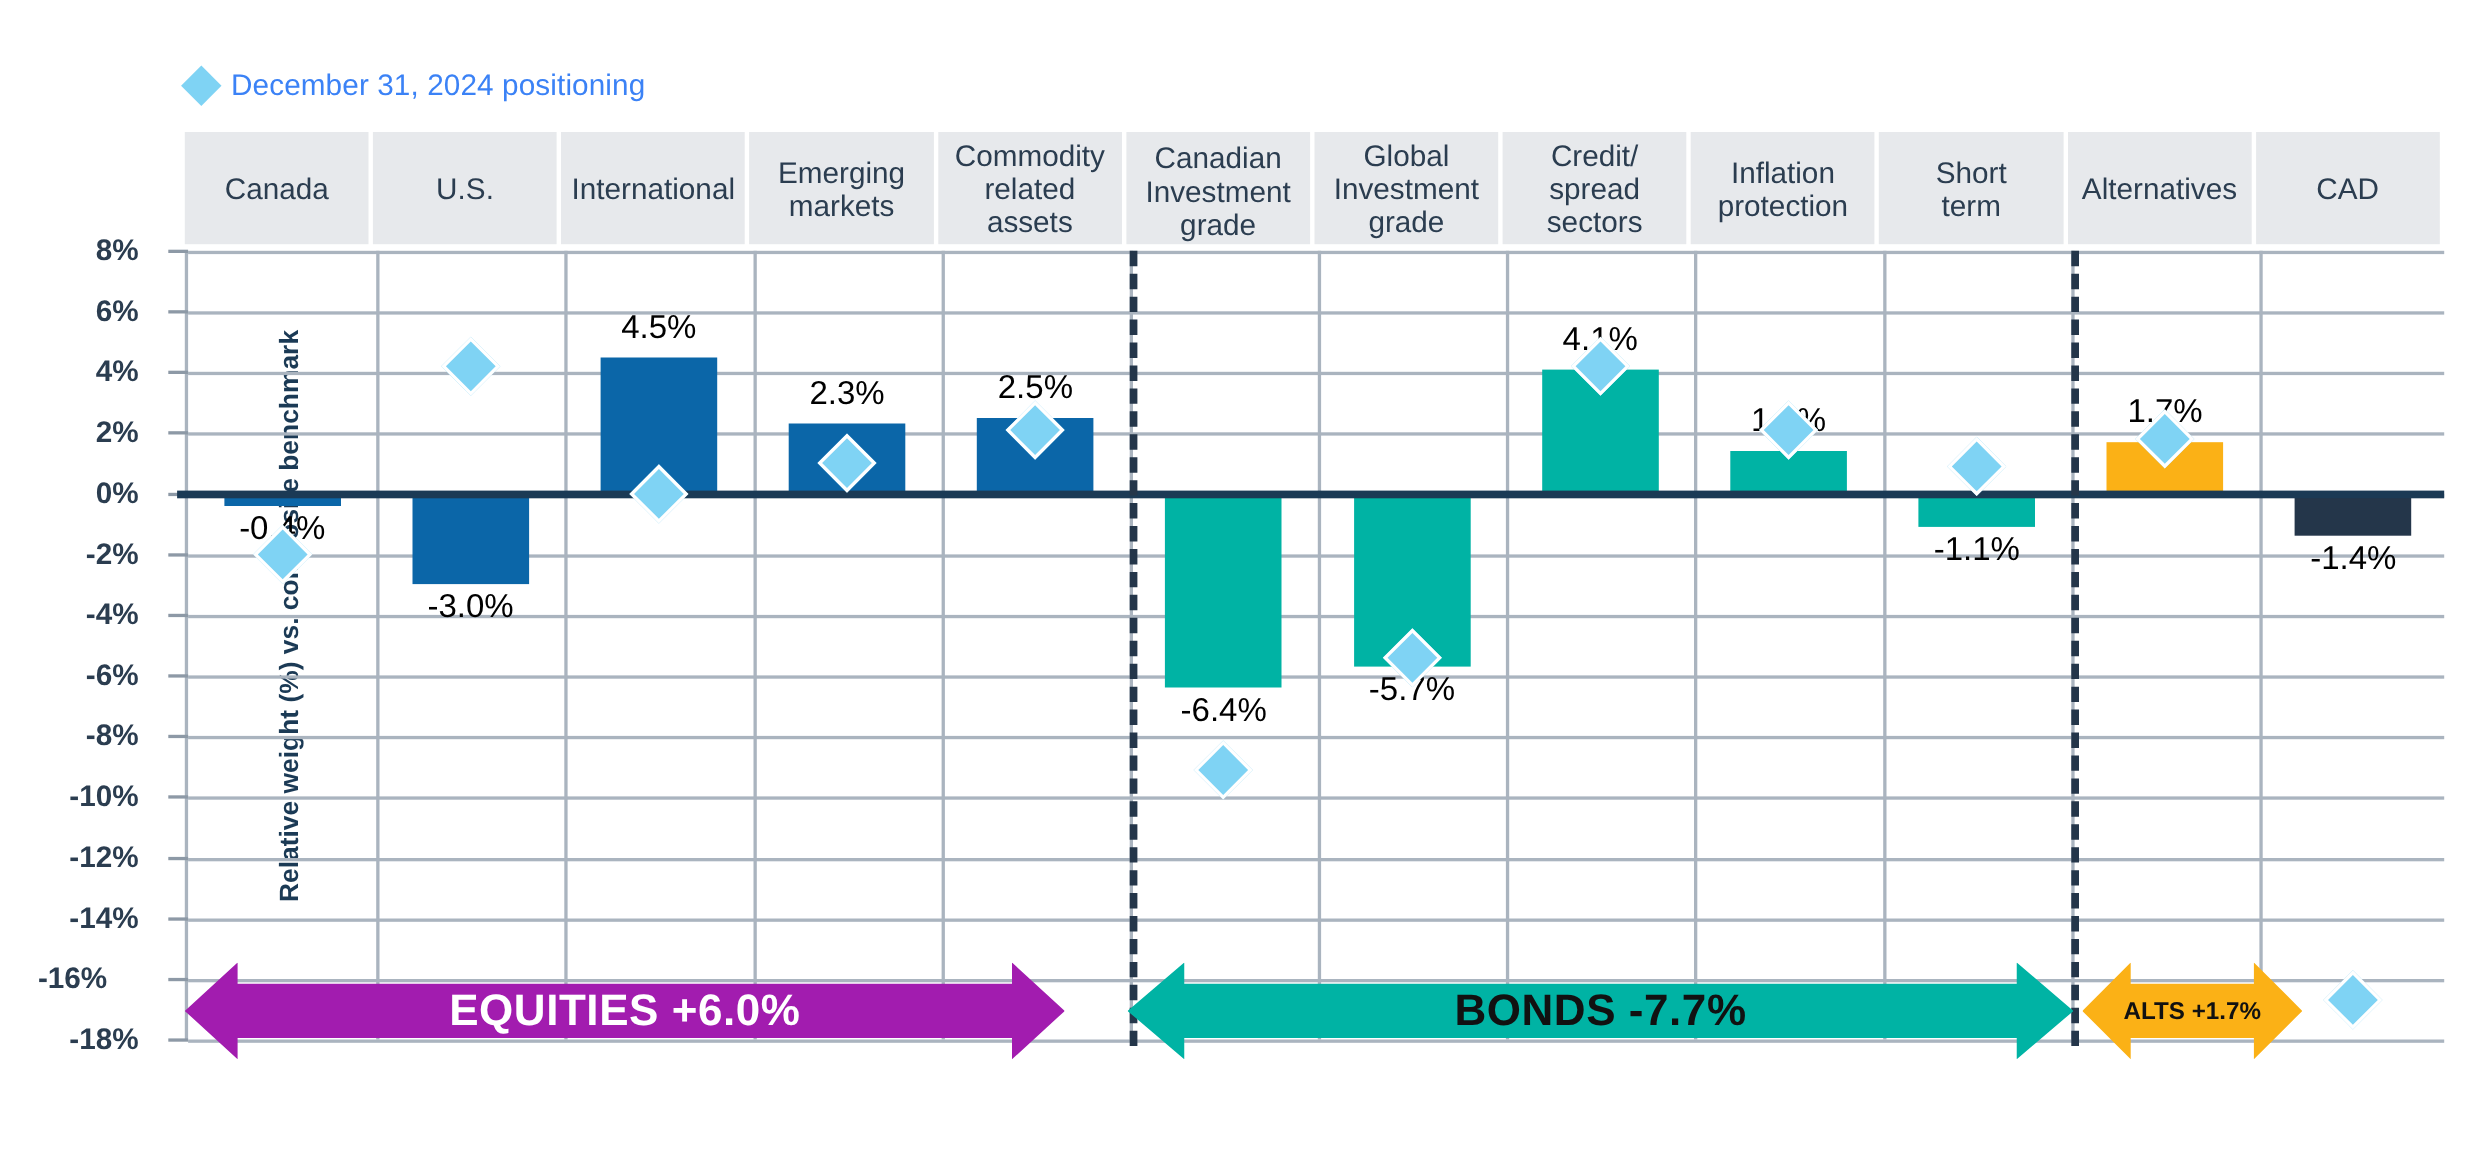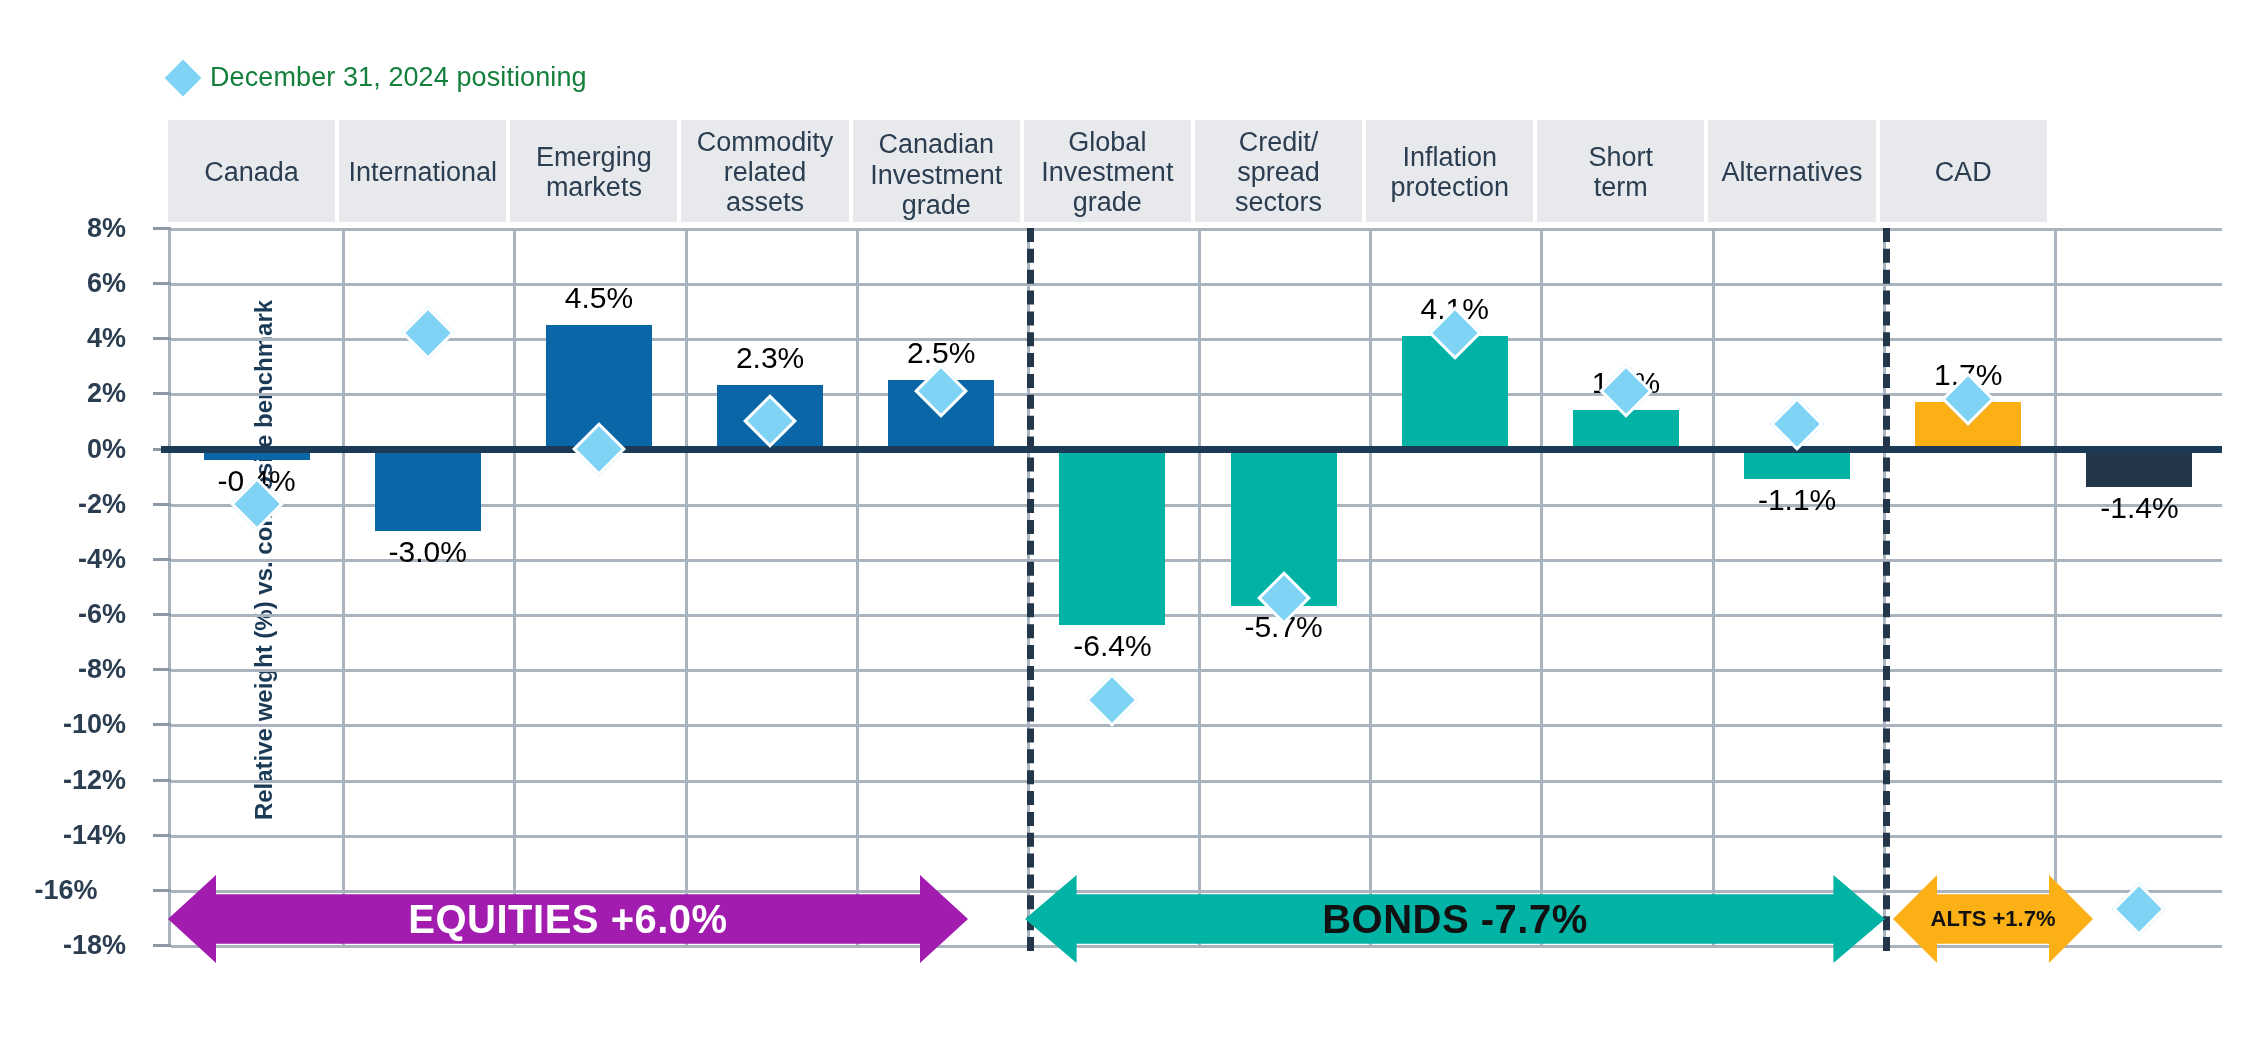--- a/index.html
+++ b/index.html
@@ -15,21 +15,21 @@
     --plot-top:228px;     
     --plot-bottom:945px;  
     --hdr-top:120px;
     --hdr-bottom:222px;
   }
 
   
   #legend{
     position:absolute; left:170px; top:62px;
     display:flex; align-items:center; gap:14px;
-    font-size:27px; color:#15803d; letter-spacing:.1px;
+    font-size:27px; color:#3b82f6; letter-spacing:.1px;
   }
   #legend .dia{
     width:26px;height:26px;background:#7fd3f4;
     transform:rotate(45deg); display:block;
   }
 
   
   #headers{
     position:absolute; left:168px; top:120px;
     width:2054px; height:102px;
@@ -133,20 +133,25 @@
 
 <div id="legend">
   <span class="dia"></span>
   <span>December 31, 2024 positioning</span>
 </div>
 
 <div id="headers">
     <div class="hcell" style="width: 167.167px;">
       <div>
         <span>Canada</span>
+      </div>
+    </div>
+    <div class="hcell" style="width: 167.167px;">
+      <div>
+        <span>U.S.</span>
       </div>
     </div>
     <div class="hcell" style="width: 167.167px;">
       <div>
         <span>International</span>
       </div>
     </div>
     <div class="hcell" style="width: 167.167px;">
       <div>
         <span>Emerging</span>

